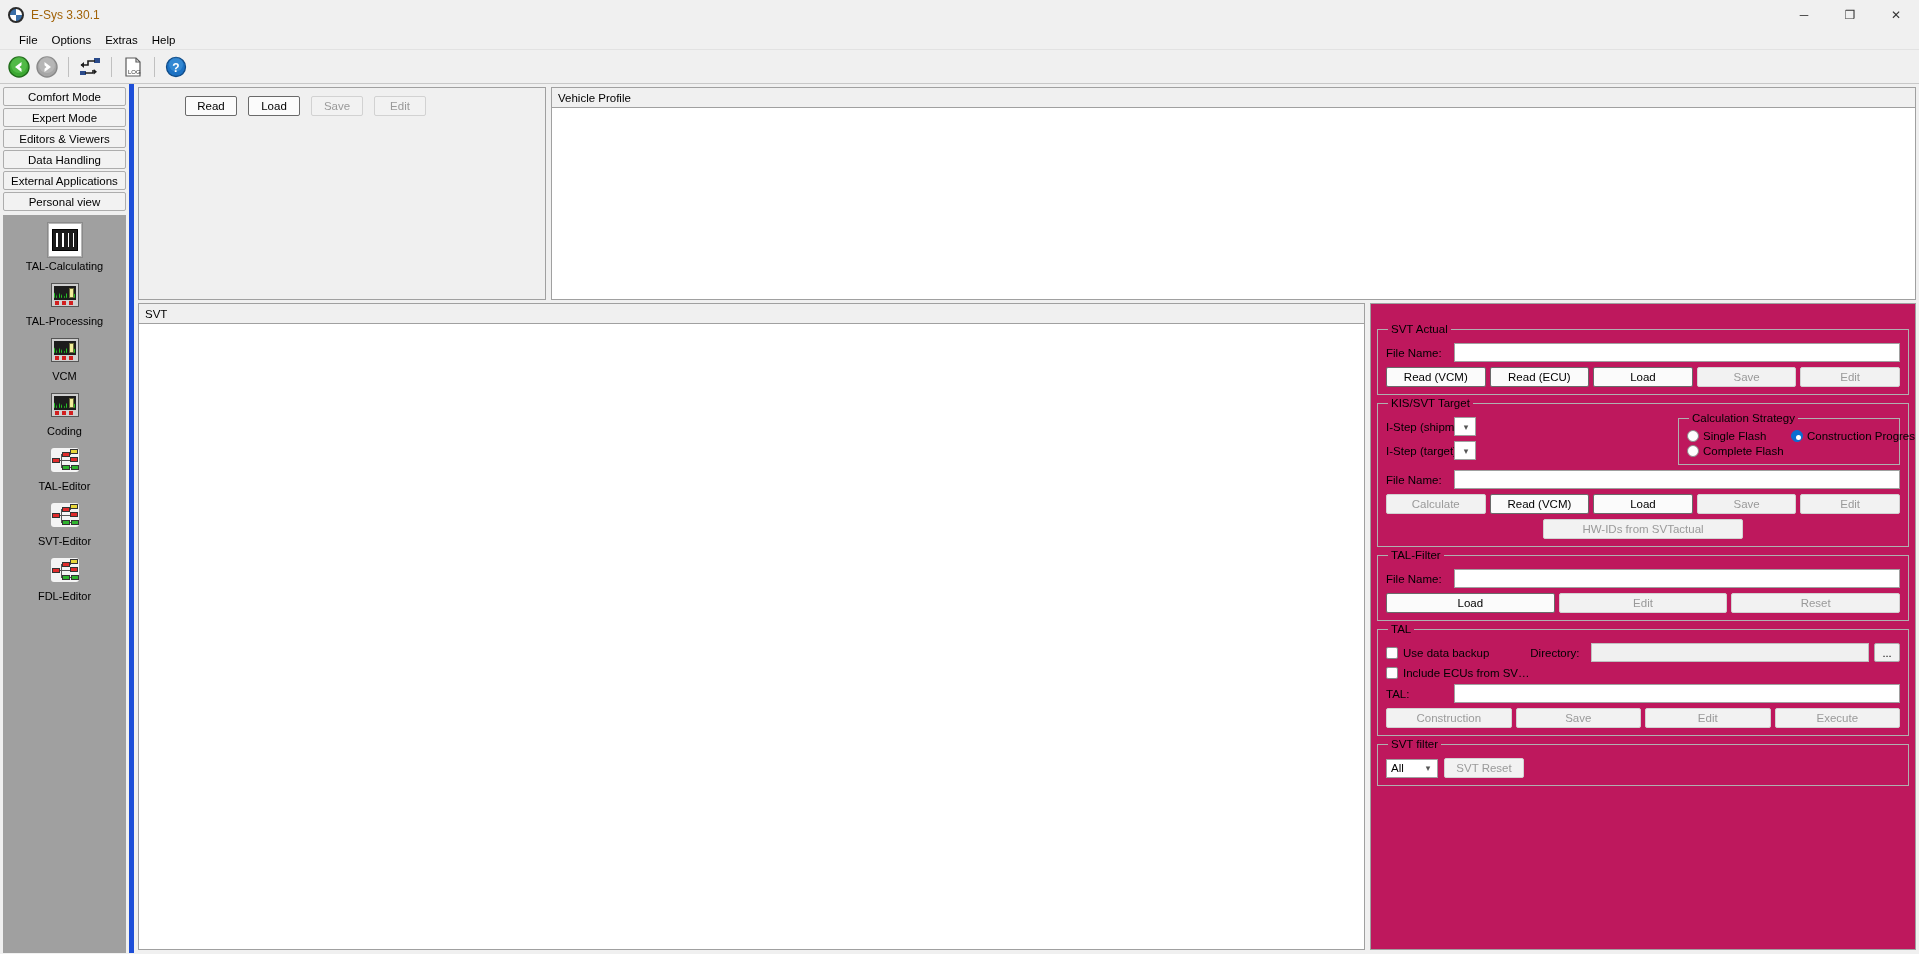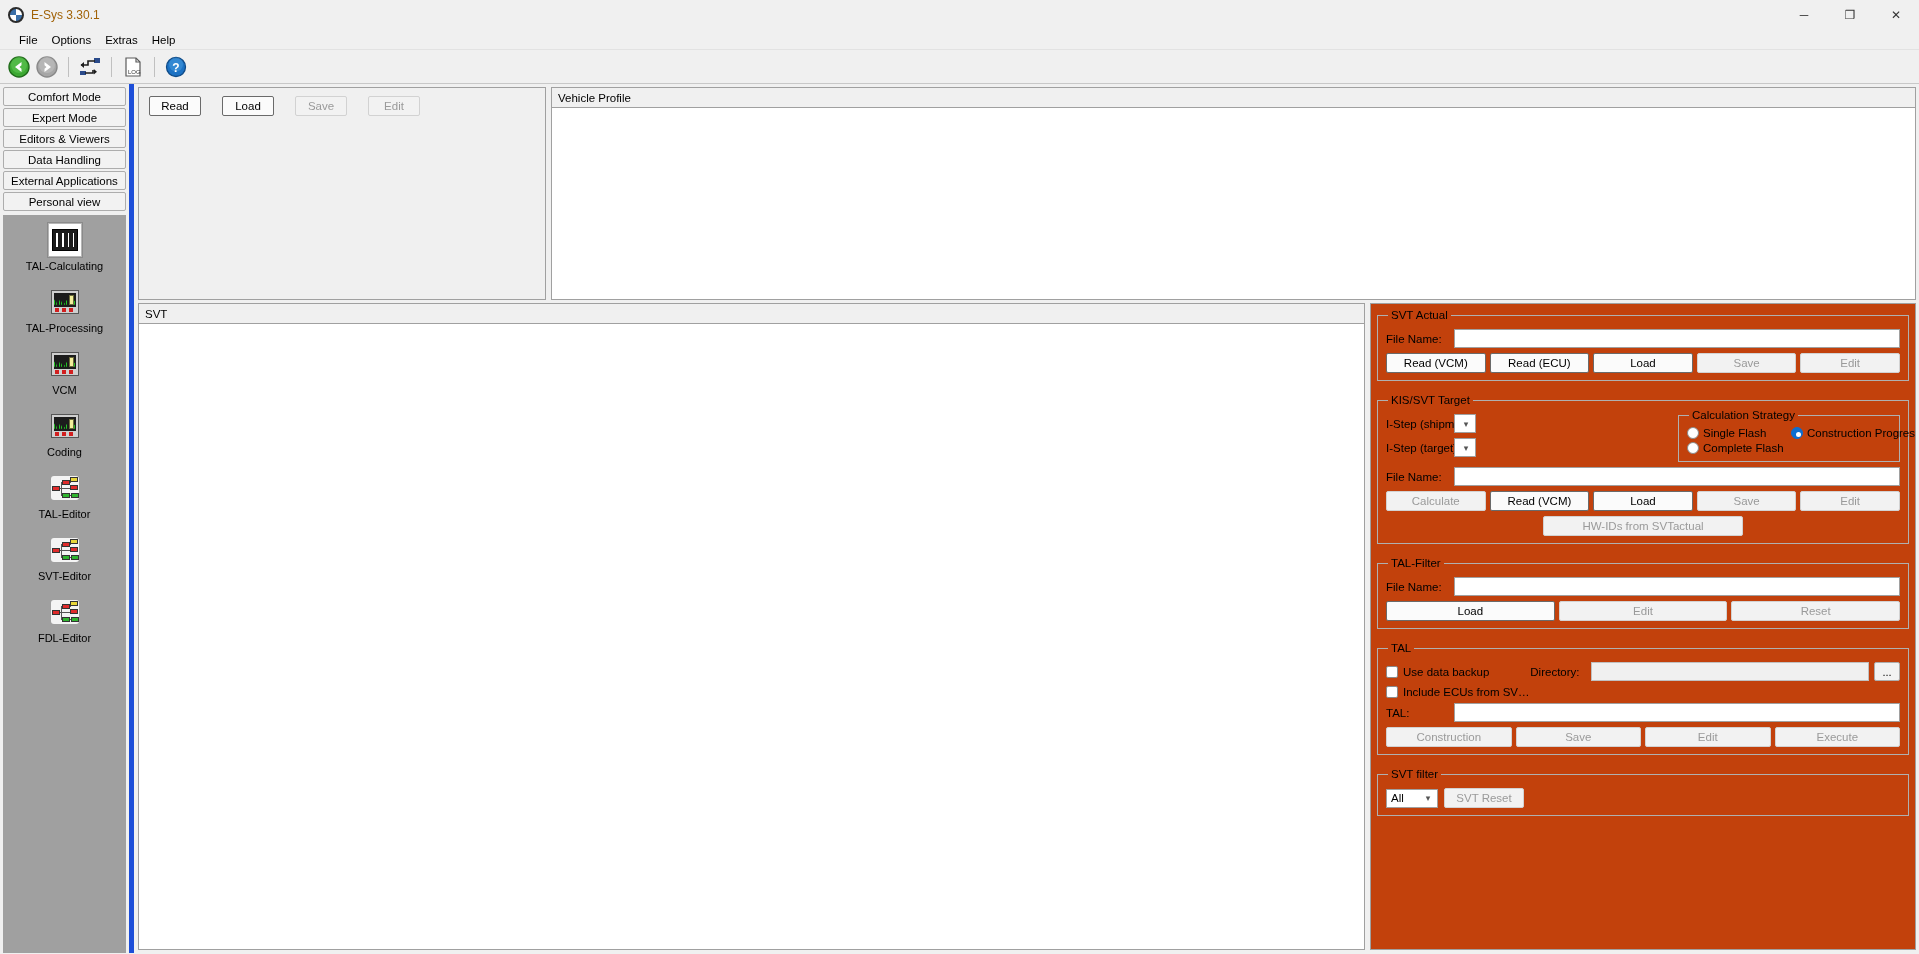--- a/index.html
+++ b/index.html
@@ -106,21 +106,21 @@
     cursor: default;
   }
   .icon-panel {
     flex: 1;
     background: #a0a0a0;
     margin-top: 2px;
     padding-top: 8px;
     display: flex;
     flex-direction: column;
     align-items: center;
-    gap: 7px;
+    gap: 0px;
   }
   .icon-item {
     width: 100%;
     display: flex;
     flex-direction: column;
     align-items: center;
     margin-bottom: 6px;
   }
   .icon-box {
     width: 34px; height: 34px;
@@ -274,21 +274,21 @@
   .field-label { font-size: 11.5px; white-space: nowrap; }
   .txt-input {
     height: 19px;
     background: #fff;
     border: 1px solid #a0a0a0;
     flex: 1;
     min-width: 0;
   }
   .txt-input.disabled { background: #f0f0f0; border-color: #c0c0c0; }
 
-  .btn-row { display: flex; gap: 21px; }
+  .btn-row { display: flex; gap: 11px; margin-left: 36px; }
   .btn {
     height: 20px;
     min-width: 52px;
     padding: 0 10px;
     background: #f2f2f2;
     border: 1px solid #adadad;
     border-radius: 2px;
     font-size: 11.5px;
     font-family: "Liberation Sans", sans-serif;
     color: #000;
@@ -304,25 +304,25 @@
     flex: 1;
     display: flex;
     gap: 5px;
     min-height: 0;
   }
   .svt-panel { flex: 1; min-width: 0; }
   .right-panel {
     width: 546px;
     flex: none;
     border: 1px solid #a0a0a0;
-    background: #c2410c;
-    padding: 5px 6px;
+    background: #be185d;
+    padding: 19px 6px;
     display: flex;
     flex-direction: column;
-    gap: 13px;
+    gap: 2px;
     overflow: hidden;
   }
 
   
   fieldset.group {
     border: 1px solid #b0b0b0;
     border-radius: 0;
     margin: 0;
     padding: 3px 8px 7px 8px;
     min-width: 0;

